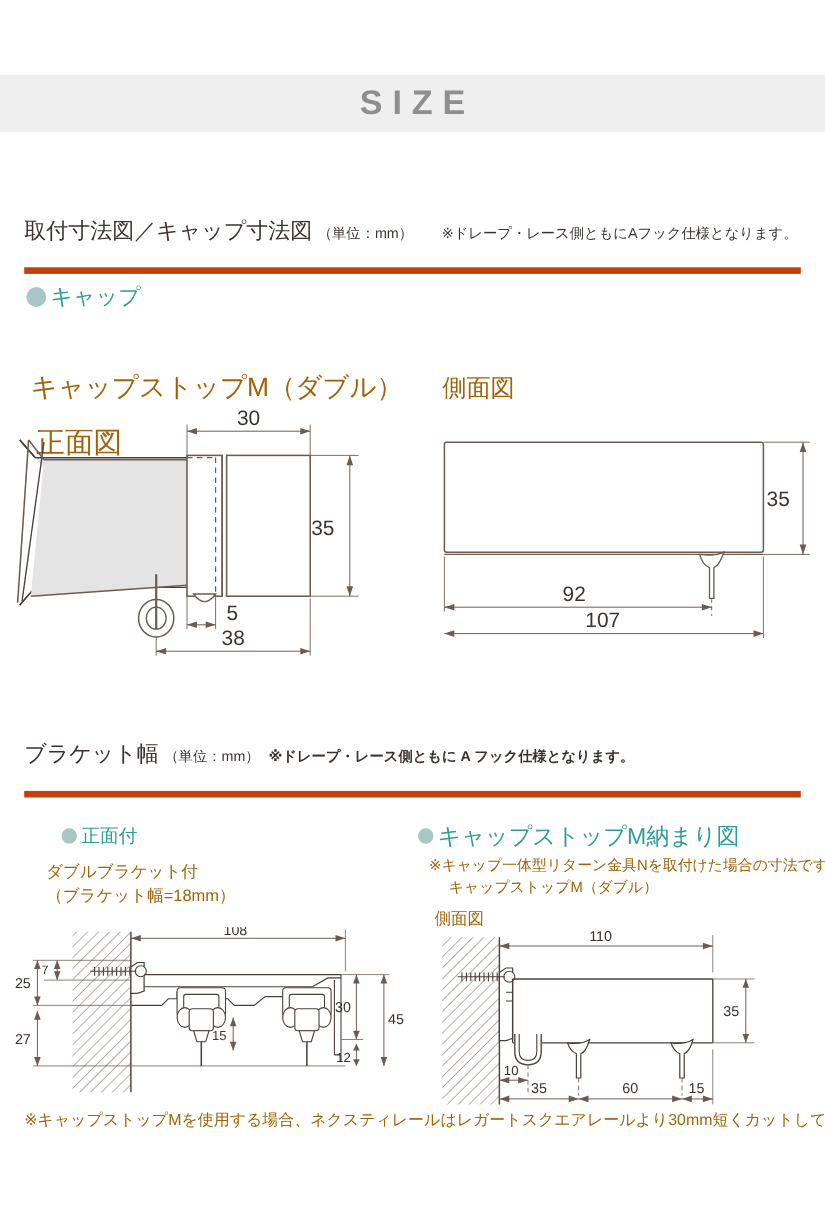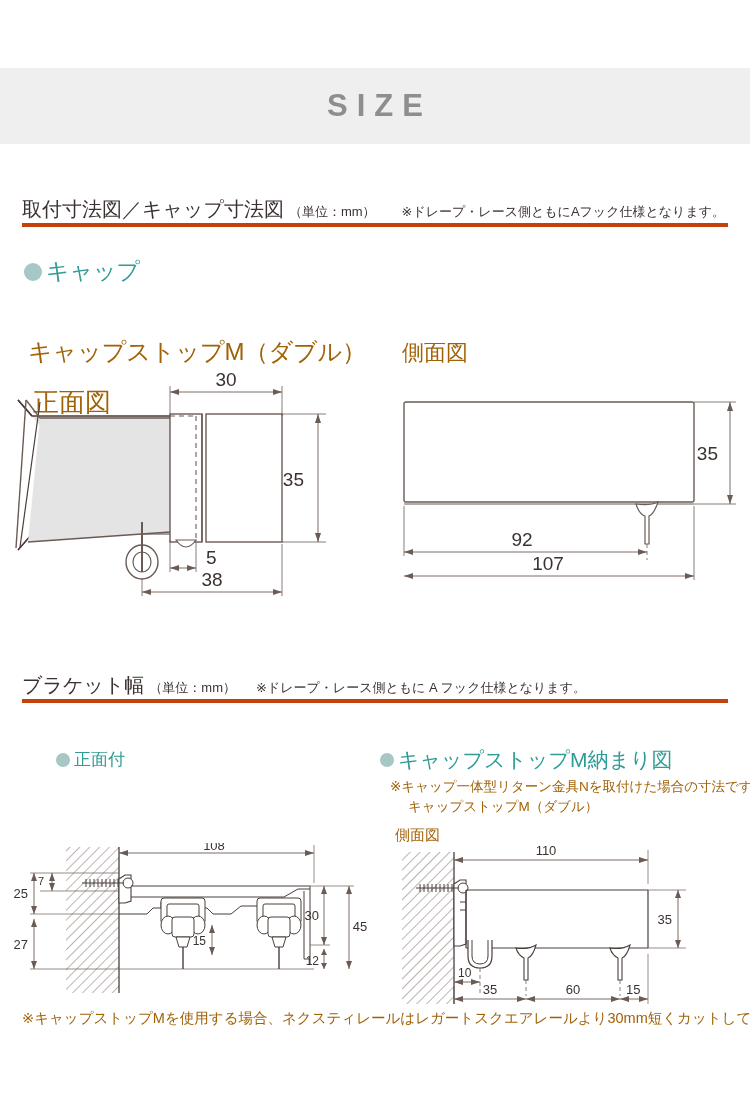--- a/index.html
+++ b/index.html
@@ -11,68 +11,68 @@
     font-family: "Liberation Sans", "DejaVu Sans", sans-serif;
     color: #3b3230;
     position: relative;
     overflow: hidden;
   }
 
   
   .size-band {
     position: absolute;
     left: 0; top: 68px;
-    width: 750px; height: 76px;
+    width: 750px; height: 52px;
     background: #efefef;
     display: flex;
     align-items: center;
     justify-content: center;
   }
   .size-band .title {
     font-size: 31px;
     font-weight: bold;
     letter-spacing: 9px;
     color: #8e8e8e;
     text-indent: 9px;
   }
 
   
   .sec-head {
     position: absolute;
     left: 22px;
     width: 706px;
-    border-bottom: 4px solid #c2410c;
-    padding-bottom: 0;
+    border-bottom: 6px solid #c2410c;
+    padding-bottom: 20px;
     white-space: nowrap;
   }
   .sec-head .h-main { font-size: 20px; color: #3b3230; }
   .sec-head .h-unit { font-size: 13px; color: #3b3230; margin-left: 5px; }
   .sec-head .h-note { font-size: 13px; color: #3b3230; margin-left: 26px; }
-  .sec-head .h-note.tight { margin-left: 20px; }
+  .sec-head .h-note.tight { margin-left: 8px; font-weight: bold; }
 
   #sec-head-1 { top: 196px; }
   #sec-head-2 { top: 672px; }
 
   
   .bullet-head {
     position: absolute;
     white-space: nowrap;
     color: #2f9c95;
     display: flex;
     align-items: center;
   }
   .bullet-dot {
     display: inline-block;
     width: 16px; height: 16px;
     border-radius: 50%;
     background: #a6c7c3;
     margin-right: 4px;
     flex: 0 0 auto;
   }
-  #bh-cap { left: 24px; top: 256px; font-size: 23px; text-align: center; }
+  #bh-cap { left: 24px; top: 256px; font-size: 20px; text-align: center; }
   #bh-cap .bullet-dot { width: 18px; height: 18px; }
   #bh-front { left: 56px; top: 748px; font-size: 17px; }
   #bh-front .bullet-dot { width: 14px; height: 14px; }
   #bh-capstop { left: 380px; top: 746px; font-size: 21px; }
   #bh-capstop .bullet-dot { width: 14px; height: 14px; }
 
   
   .txt { position: absolute; white-space: nowrap; color: #a16207; }
 
   #t-capstopm   { left: 28px;  top: 336px; font-size: 24px; }
@@ -225,20 +225,22 @@
 <div class="sec-head" id="sec-head-2">
   <span class="h-main">ブラケット幅</span><span class="h-unit">（単位：mm）</span><span class="h-note tight">※ドレープ・レース側ともに A フック仕様となります。</span>
 </div>
 
 <div class="bullet-head" id="bh-front">
   <span class="bullet-dot"></span>
   <span>正面付</span>
 </div>
 
 <div class="txt" id="t-db-bracket">
+  <div>ダブルブラケット付</div>
+  <div>（ブラケット幅=18mm）</div>
 </div>
 
 <div class="bullet-head" id="bh-capstop">
   <span class="bullet-dot"></span>
   <span>キャップストップM納まり図</span>
 </div>
 
 <div class="txt" id="t-rtn-note">
   <div>※キャップ一体型リターン金具Nを取付けた場合の寸法です。</div>
   <div style="margin-left:18px">キャップストップM（ダブル）</div>

